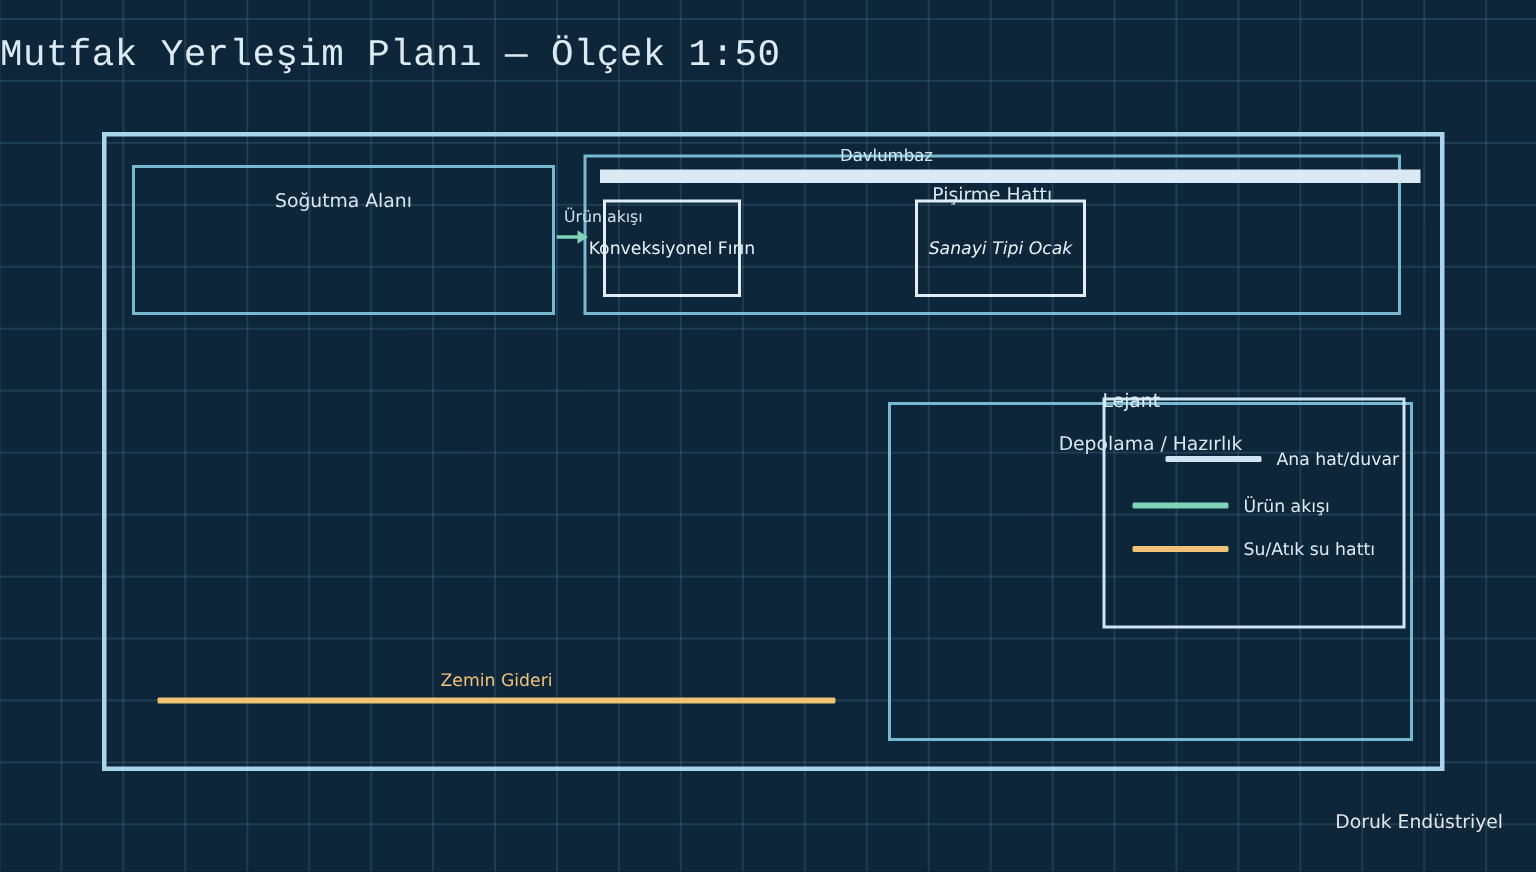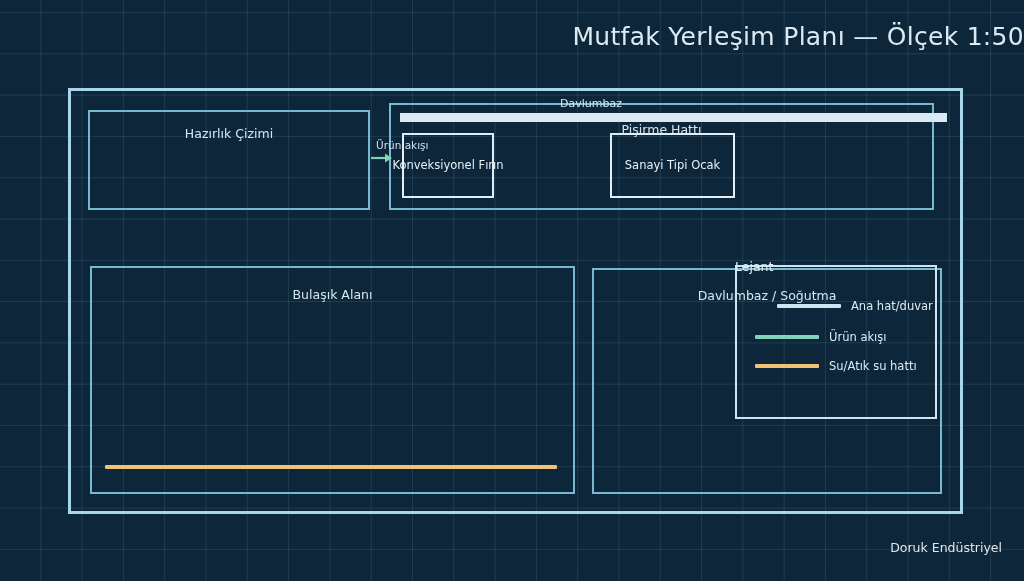--- a/index.html
+++ b/index.html
@@ -25,25 +25,26 @@
       linear-gradient(to bottom, rgba(120,180,215,0.16) 1px, transparent 1px);
     background-size: 41.3px 41.3px;
     background-position: -1px 12px;
     pointer-events: none;
   }
   
   .title {
     position: absolute;
     left: 0; right: 0;
     top: 22px;
-    text-align: right;
+    text-align: left;
     color: #dceaf4;
     font-size: 25px;
     letter-spacing: 0.3px;
     white-space: nowrap;
+    font-family: Liberation Mono, monospace;
   }
   .subtitle {
     position: absolute;
     left: 0; right: 0;
     top: 65px;
     text-align: center;
     color: #bcd3e2;
     font-size: 13px;
     white-space: nowrap;
   }
@@ -157,51 +158,49 @@
 
 <div id="canvas">
 
   <div id="grid"></div>
 
   <div class="title">Mutfak Yerleşim Planı — Ölçek 1:50</div>
 
   <div class="outer-wall" style="left:68px; top:88px; width:895px; height:426px;"></div>
 
   <div class="room" style="left:88px; top:110px; width:282px; height:100px;">
-    <div class="room-label" style="top:14px;">Hazırlık Çizimi</div>
+    <div class="room-label" style="top:14px;">Soğutma Alanı</div>
   </div>
 
   <div class="room" style="left:389px; top:103px; width:545px; height:107px;">
     <div class="room-label" style="top:17px;">Pişirme Hattı</div>
   </div>
 
   <div class="hood" style="left:400px; top:113px; width:547px; height:9px;"></div>
   <div class="hood-label" style="left:560px; width:232px; top:97px;">Davlumbaz</div>
 
   <div class="equip" style="left:402px; top:133px; width:92px; height:65px;">
     <div class="equip-label" style="top:23px;">Konveksiyonel Fırın</div>
   </div>
-  <div class="equip" style="left:610px; top:133px; width:125px; height:65px;">
+  <div class="equip" style="left:610px; top:133px; width:114px; height:65px;font-style:italic;">
     <div class="equip-label" style="top:23px;">Sanayi Tipi Ocak</div>
   </div>
 
   <div class="flow-label" style="left:376px; top:139px;">Ürün akışı</div>
   <svg class="flow-arrow" style="left:371px; top:152px;" viewBox="0 0 22 12">
     <line x1="0" y1="6" x2="15" y2="6" stroke="#7fd4b8" stroke-width="2.2"></line>
     <polygon points="14,1.5 21,6 14,10.5" fill="#7fd4b8"></polygon>
   </svg>
 
-  <div class="room" style="left:90px; top:266px; width:485px; height:228px;">
-    <div class="room-label" style="top:19px;">Bulaşık Alanı</div>
-  </div>
-
+
+  <div class="drain-label" style="left:215px; width:232px; top:446px;">Zemin Gideri</div>
   <div class="drain-line" style="left:105px; top:465px; width:452px;"></div>
 
   <div class="room" style="left:592px; top:268px; width:350px; height:226px;">
-    <div class="room-label" style="top:18px;">Davlumbaz / Soğutma</div>
+    <div class="room-label" style="top:18px;">Depolama / Hazırlık</div>
   </div>
 
   <div class="legend-box" style="left:735px; top:265px; width:202px; height:154px;"></div>
   <div class="legend-title" style="left:735px; width:202px; top:259px;">Lejant</div>
 
   <div class="legend-row" style="left:777px; top:299px;">
     <span class="legend-swatch" style="background:#cfe4f2;"></span>
     <span class="legend-text">Ana hat/duvar</span>
   </div>
   <div class="legend-row" style="left:755px; top:330px;">

